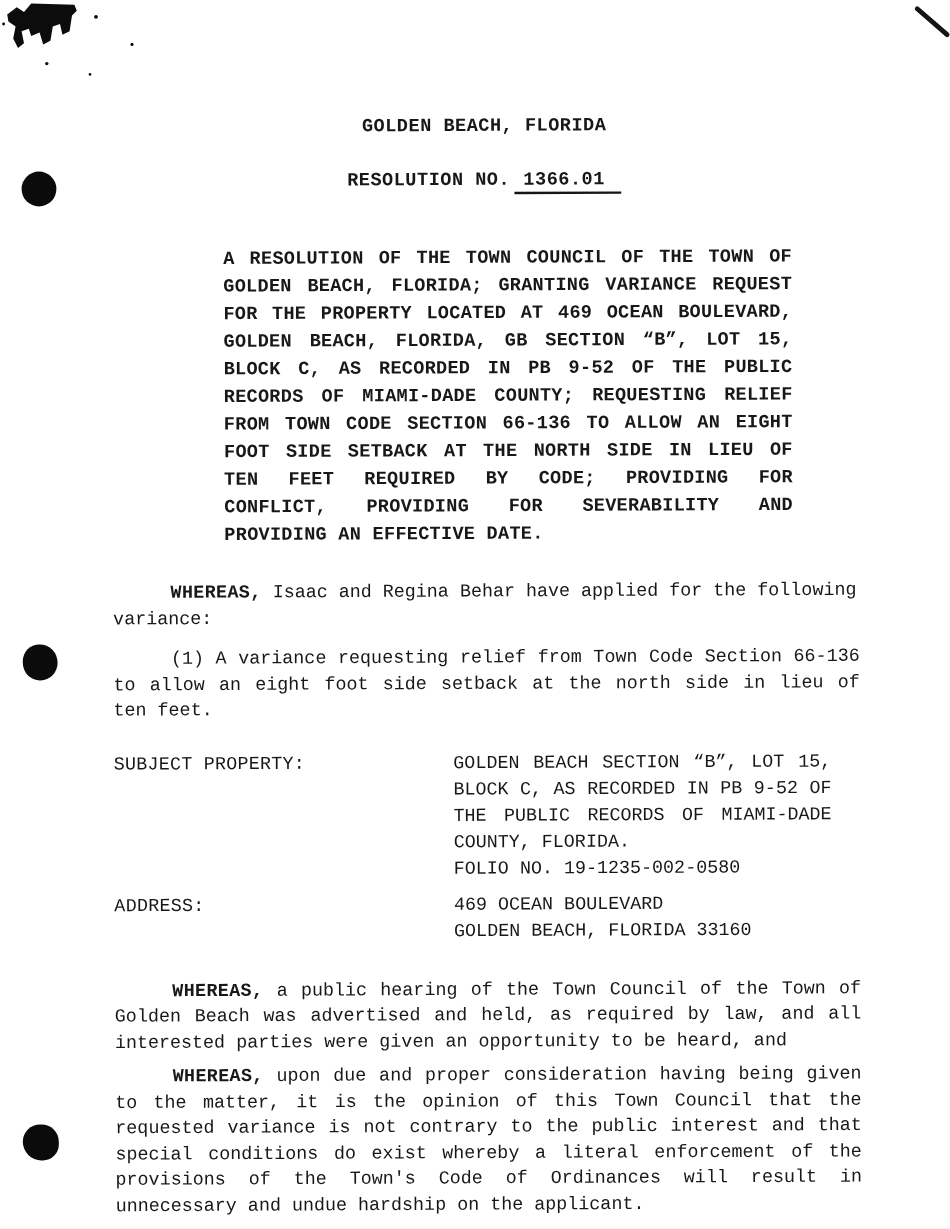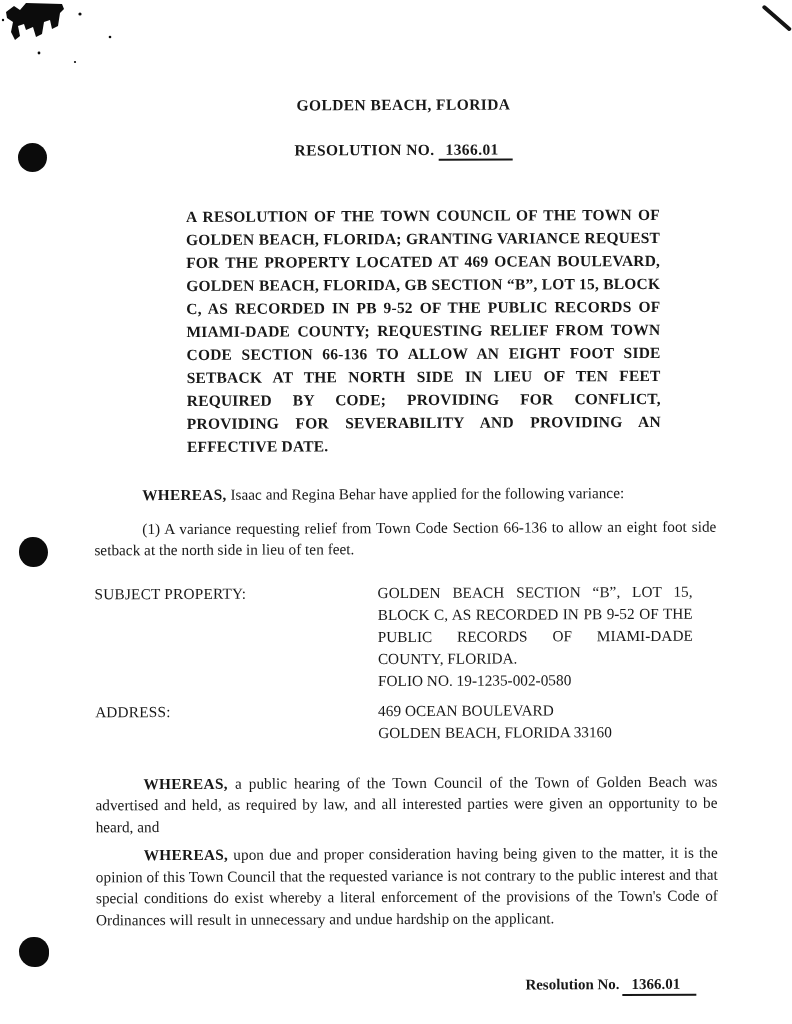--- a/index.html
+++ b/index.html
@@ -2,21 +2,21 @@
 <html><head>
 <meta charset="utf-8">
 <style>
   html, body { margin:0; padding:0; background:#e8e8e8; }
   .page {
     position:relative;
     width:792px; height:1024px;
     margin:0 auto;
     background:#ffffff;
     overflow:hidden;
-    font-family:Liberation Serif, serif;
+    font-family:Liberation Mono, monospace;
     color:#181818;
   }
   .content {
     position:absolute; left:92px; top:0; width:622px;
     transform:rotate(-0.25deg);
     transform-origin:50% 0;
   }
   .city {
     margin:96px 0 0 0;
     text-align:center;

